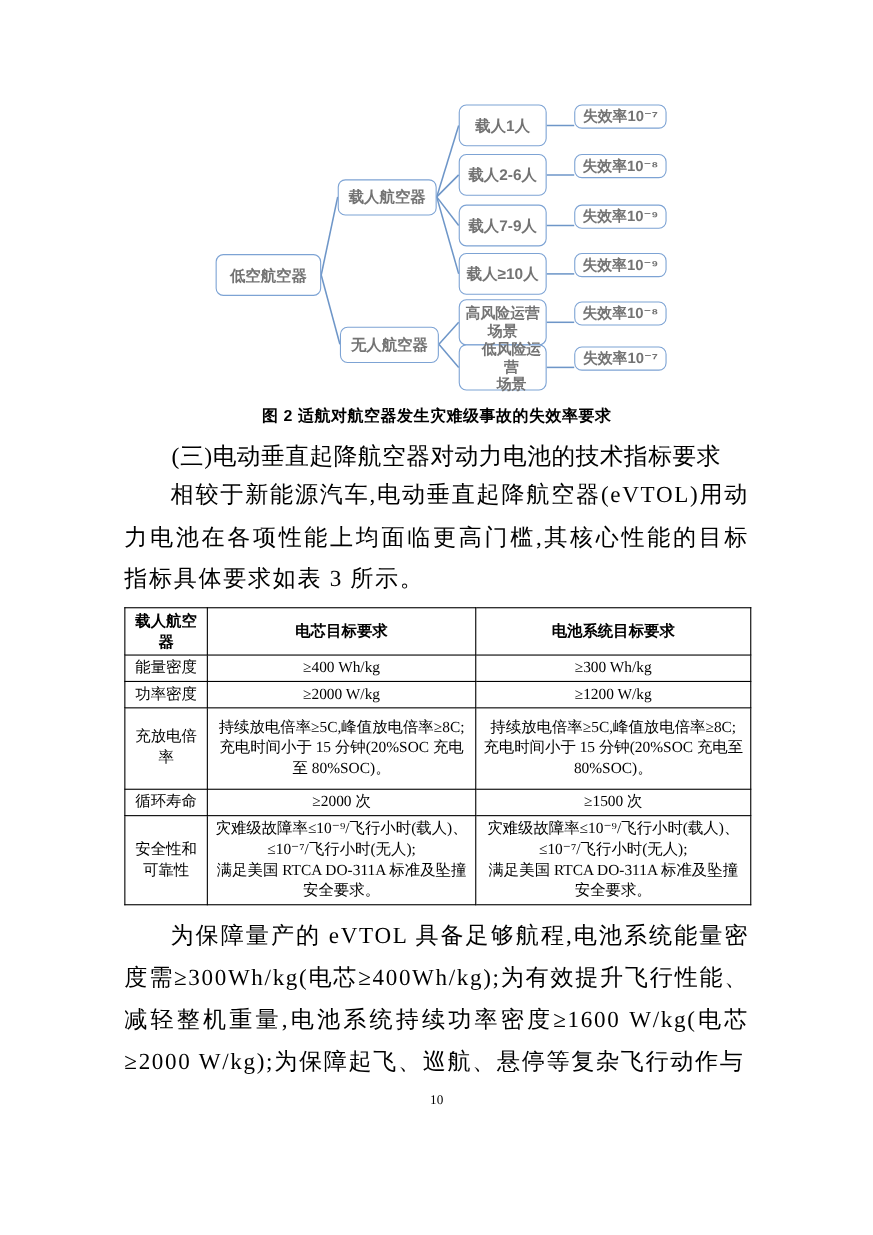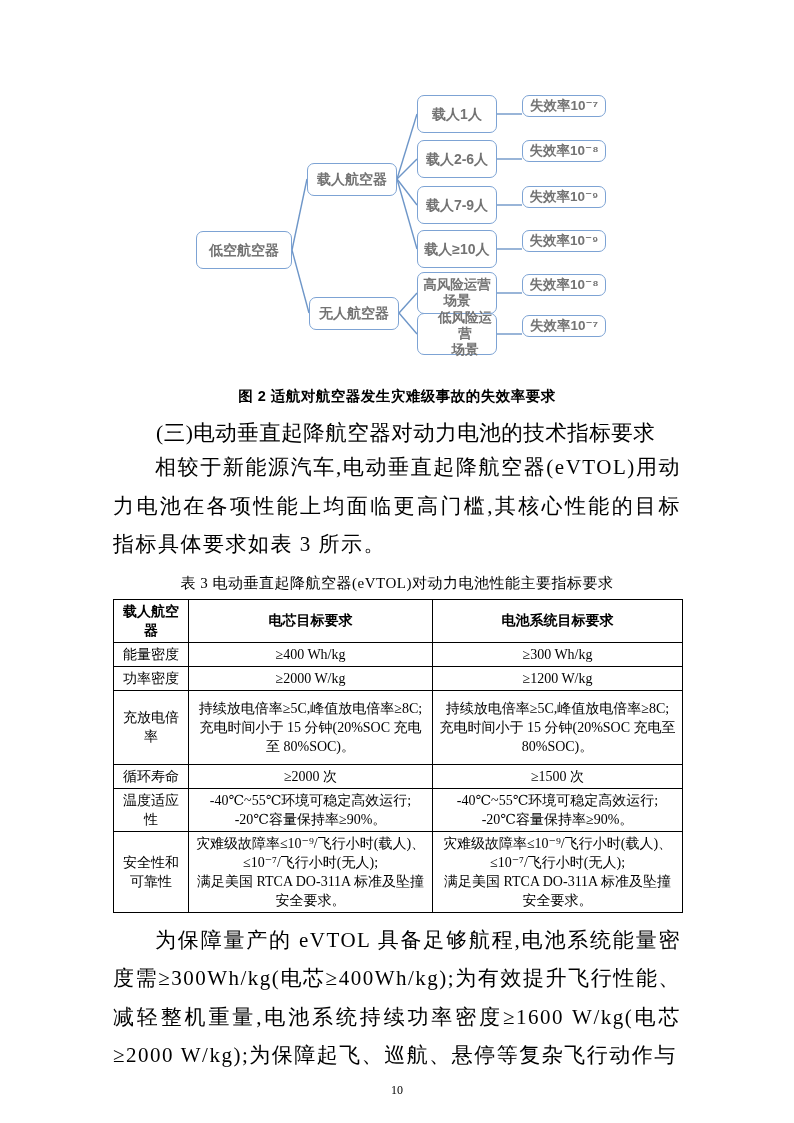--- a/index.html
+++ b/index.html
@@ -29,21 +29,21 @@
   .fc-l0 { top:2px; }  .fc-l1 { top:47px; } .fc-l2 { top:93px; }
   .fc-l3 { top:137px; }
   .fc-l4 { top:179px; height:42px; font-size:13.5px; }
   .fc-l5 { top:220px; height:42px; font-size:13.5px;padding-left:16px; }
   .fc-res      { left:332px; width:84px; height:22px; font-size:13.5px; }
   .fc-r0 { top:2px; }  .fc-r1 { top:47px; } .fc-r2 { top:93px; }
   .fc-r3 { top:137px; } .fc-r4 { top:181px; } .fc-r5 { top:222px; }
 
   
   .fig-caption {
-    margin-top:28px; text-align:center;
+    margin-top:10px; text-align:center;
     font-family:"Liberation Sans","DejaVu Sans",sans-serif;
     font-weight:bold; font-size:14.5px; letter-spacing:0.5px;
   }
   .section-heading {
     margin-top:12px; font-weight:normal; font-size:21.5px;
     text-indent:43px; letter-spacing:0.5px; line-height:30px;
   }
   .body-para {
     margin:0; margin-top:0px; font-size:21px; line-height:38.5px;
     text-align:justify; text-indent:42px; letter-spacing:1.5px;
@@ -116,21 +116,20 @@
       <div class="fc-box fc-res fc-r4">失效率10⁻⁸</div>
       <div class="fc-box fc-res fc-r5">失效率10⁻⁷</div>
     </div>
 
     <div class="fig-caption">图 2  适航对航空器发生灾难级事故的失效率要求</div>
 
     <div class="section-heading">(三)电动垂直起降航空器对动力电池的技术指标要求</div>
 
     <p class="body-para">相较于新能源汽车,电动垂直起降航空器(eVTOL)用动力电池在各项性能上均面临更高门槛,其核心性能的目标指标具体要求如表 3 所示。</p>
 
-    <div class="table-caption">表 3  电动垂直起降航空器(eVTOL)对动力电池性能主要指标要求</div>
 
     <table class="spec">
       <colgroup>
         <col style="width:75px">
           <col style="width:244px">
           <col style="width:250px">
       </colgroup>
       <thead>
         <tr class="rh0">
           <th>载人航空器</th>
@@ -154,27 +153,20 @@
           <td class="multiline">持续放电倍率≥5C,峰值放电倍率≥8C;
 充电时间小于 15 分钟(20%SOC 充电至 80%SOC)。</td>
           <td class="multiline">持续放电倍率≥5C,峰值放电倍率≥8C;
 充电时间小于 15 分钟(20%SOC 充电至 80%SOC)。</td>
         </tr>
         <tr class="rh4">
           <td class="lbl">循环寿命</td>
           <td>≥2000 次</td>
           <td>≥1500 次</td>
         </tr>
-        <tr class="rh5">
-          <td class="lbl">温度适应性</td>
-          <td class="multiline">-40℃~55℃环境可稳定高效运行;
--20℃容量保持率≥90%。</td>
-          <td class="multiline">-40℃~55℃环境可稳定高效运行;
--20℃容量保持率≥90%。</td>
-        </tr>
         <tr class="rh6">
           <td class="lbl">安全性和可靠性</td>
           <td class="multiline">灾难级故障率≤10⁻⁹/飞行小时(载人)、≤10⁻⁷/飞行小时(无人);
 满足美国 RTCA DO-311A 标准及坠撞安全要求。</td>
           <td class="multiline">灾难级故障率≤10⁻⁹/飞行小时(载人)、≤10⁻⁷/飞行小时(无人);
 满足美国 RTCA DO-311A 标准及坠撞安全要求。</td>
         </tr>
       </tbody>
     </table>
 

